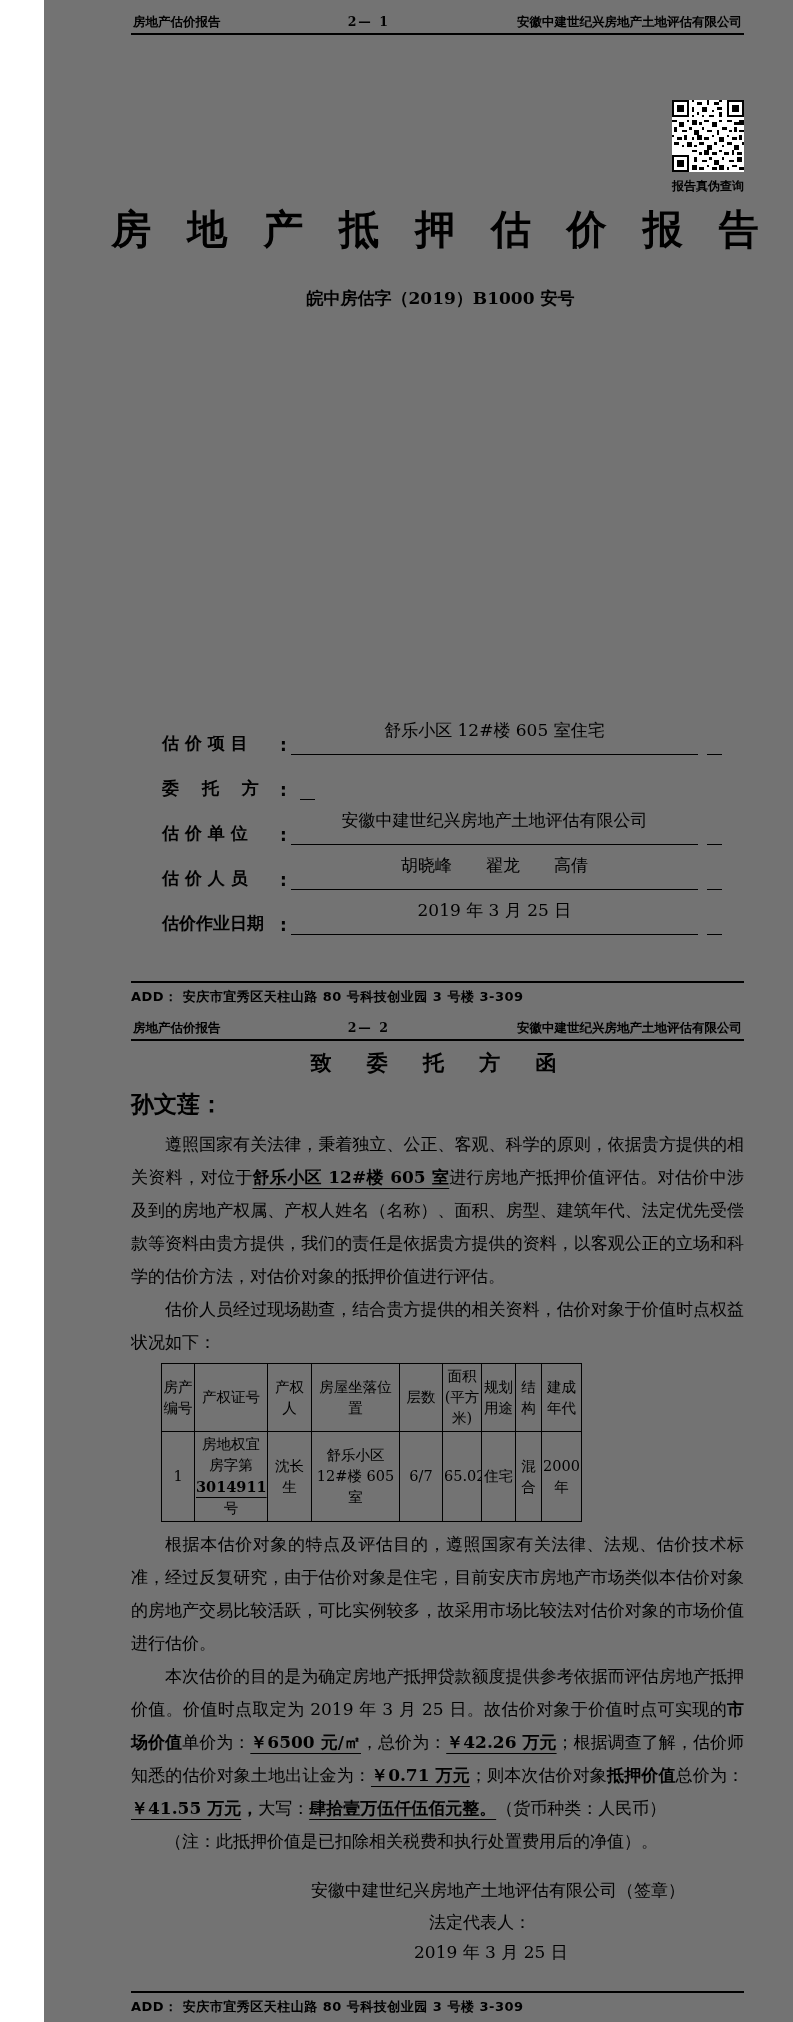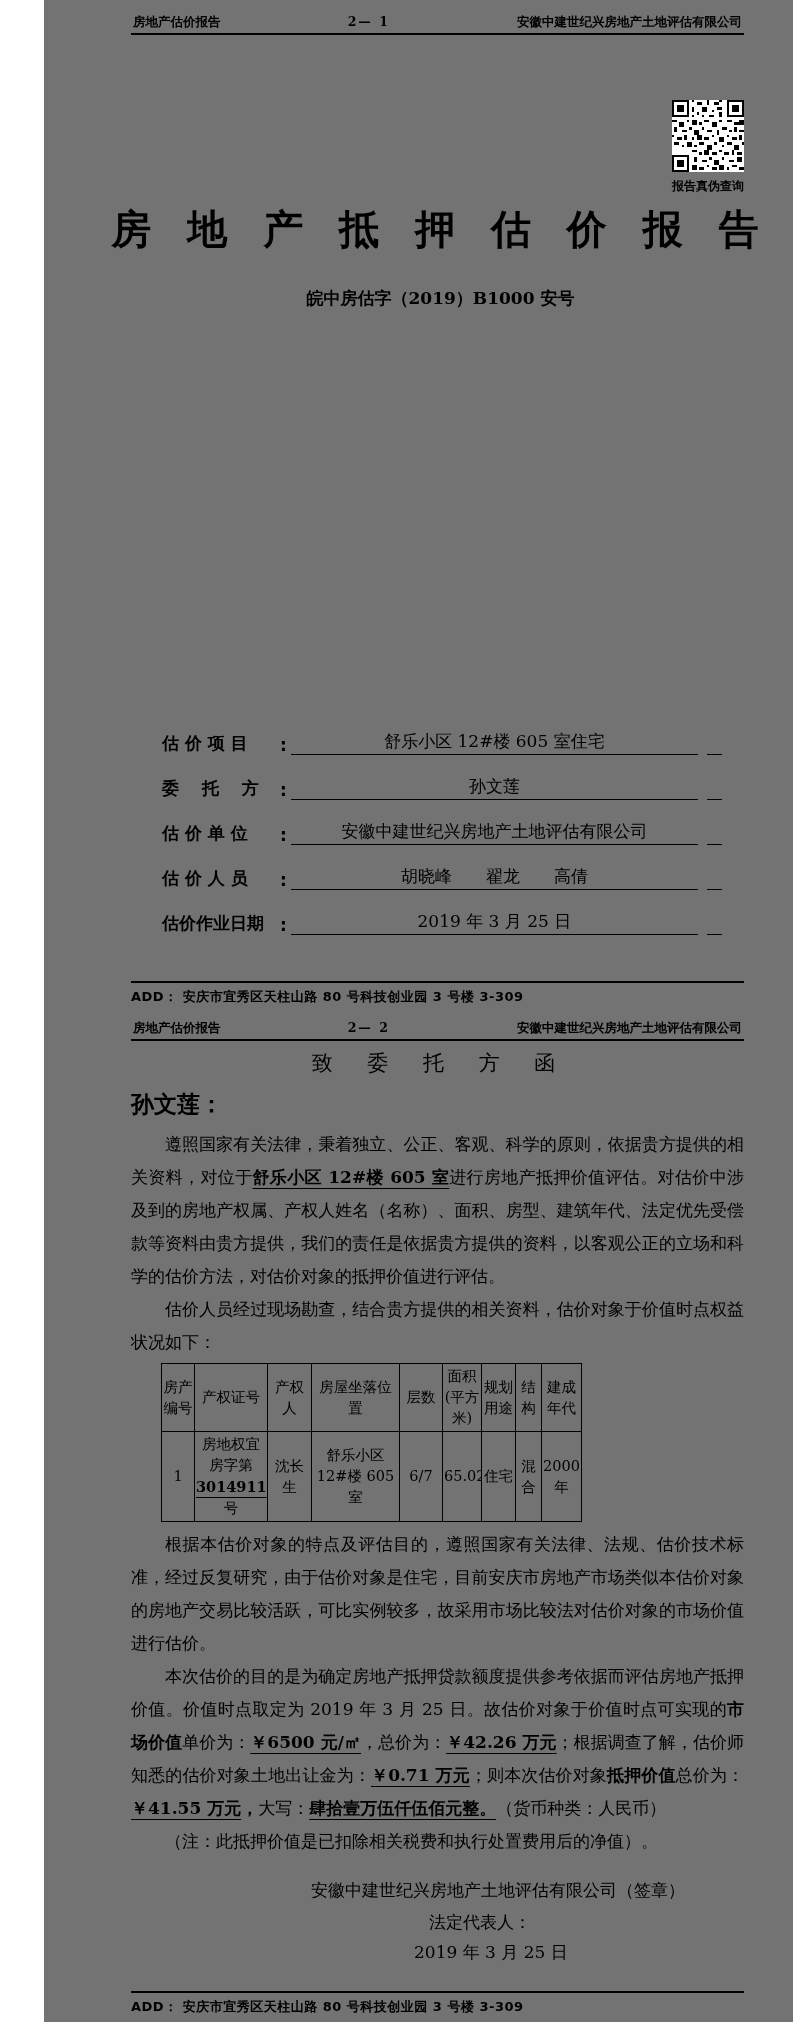--- a/index.html
+++ b/index.html
@@ -42,27 +42,27 @@
     font-size:40px; font-weight:600; letter-spacing:11px; line-height:52px;
     font-family:var(--serif); white-space:nowrap;
   }
   .report-no{margin-top:32px; text-align:center; font-weight:bold; font-size:17px;}
 
   
   .fields{margin:400px 115px 0 118px;}
   .field-row{display:flex; align-items:flex-end; height:45px; font-size:17px;}
   .f-label{width:116px; font-family:var(--sans); font-weight:bold; white-space:pre; flex:none;}
   .f-colon{font-family:var(--sans); font-weight:bold; margin:0 4px 0 2px; flex:none;}
-  .f-line{flex:1; border-bottom:1px solid var(--ink); text-align:center; padding-bottom:1px; white-space:pre;}
+  .f-line{flex:1; border-bottom:1px solid var(--ink); text-align:center; padding-bottom:12px; white-space:pre;}
   .f-tail{width:15px; border-bottom:1px solid var(--ink); margin-left:9px; flex:none; height:20px;}
 
   
   .letter-title{
     margin:8px 87px 0; text-align:center;
-    font-size:21px; font-weight:normal; letter-spacing:14px; line-height:28px;
+    font-size:21px; font-weight:bold; letter-spacing:14px; line-height:28px;
   }
   .letter-body{margin:0 93px 0 87px;}
   .salutation{margin-top:16px; font-family:var(--sans); font-weight:bold; font-size:23px; line-height:22px;}
   .para{margin:0; font-size:17px; line-height:33px; text-align:justify; text-indent:2em;}
   .para.first{margin-top:13px;}
   .b{font-weight:bold;}
   .bu{font-weight:bold; text-decoration:underline; text-underline-offset:5px;}
 
   
   table.appr{border-collapse:collapse; table-layout:fixed; width:420px; margin:4px 0 6px 30px;padding-left:36px;}
@@ -201,21 +201,20 @@
   <div class="fields">
     <div class="field-row">
       <span class="f-label">估 价 项 目</span>
         <span class="f-colon">:</span>
       <span class="f-line"><span class="f-value">舒乐小区 12#楼 605 室住宅</span></span>
       <span class="f-tail"></span>
     </div>
     <div class="field-row">
       <span class="f-label">委　 托　 方</span>
         <span class="f-colon">:</span>
-      <span class="f-line"><span class="f-value">孙文莲</span></span>
       <span class="f-tail"></span>
     </div>
     <div class="field-row">
       <span class="f-label">估 价 单 位</span>
         <span class="f-colon">:</span>
       <span class="f-line"><span class="f-value">安徽中建世纪兴房地产土地评估有限公司</span></span>
       <span class="f-tail"></span>
     </div>
     <div class="field-row">
       <span class="f-label">估 价 人 员</span>

